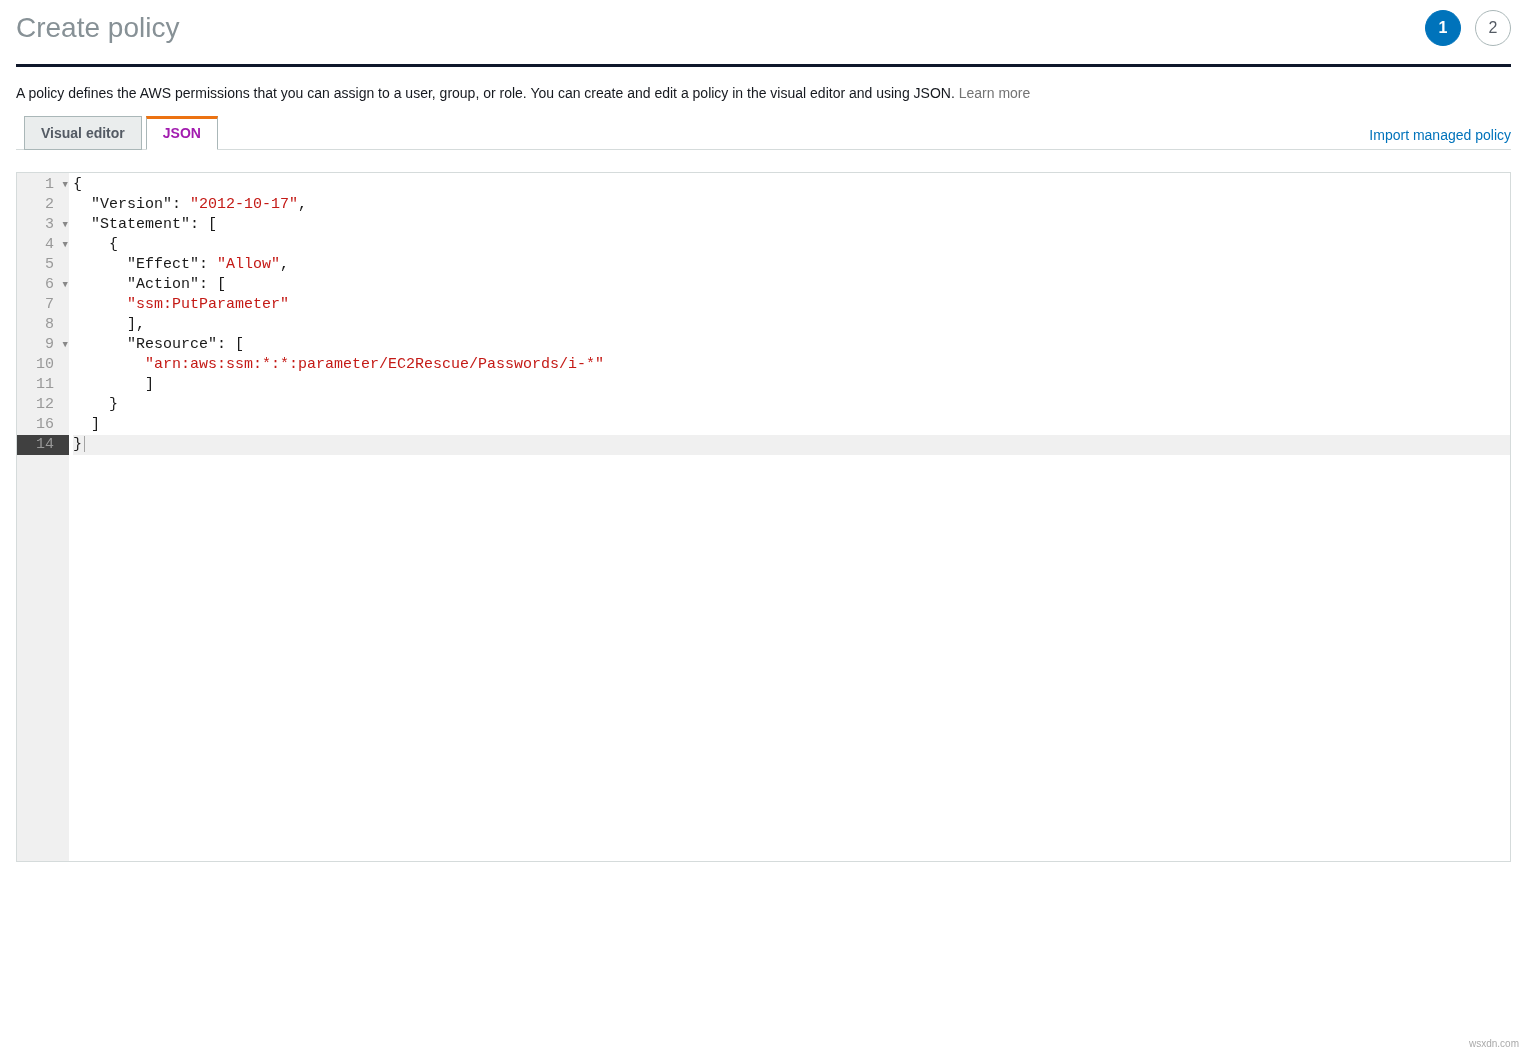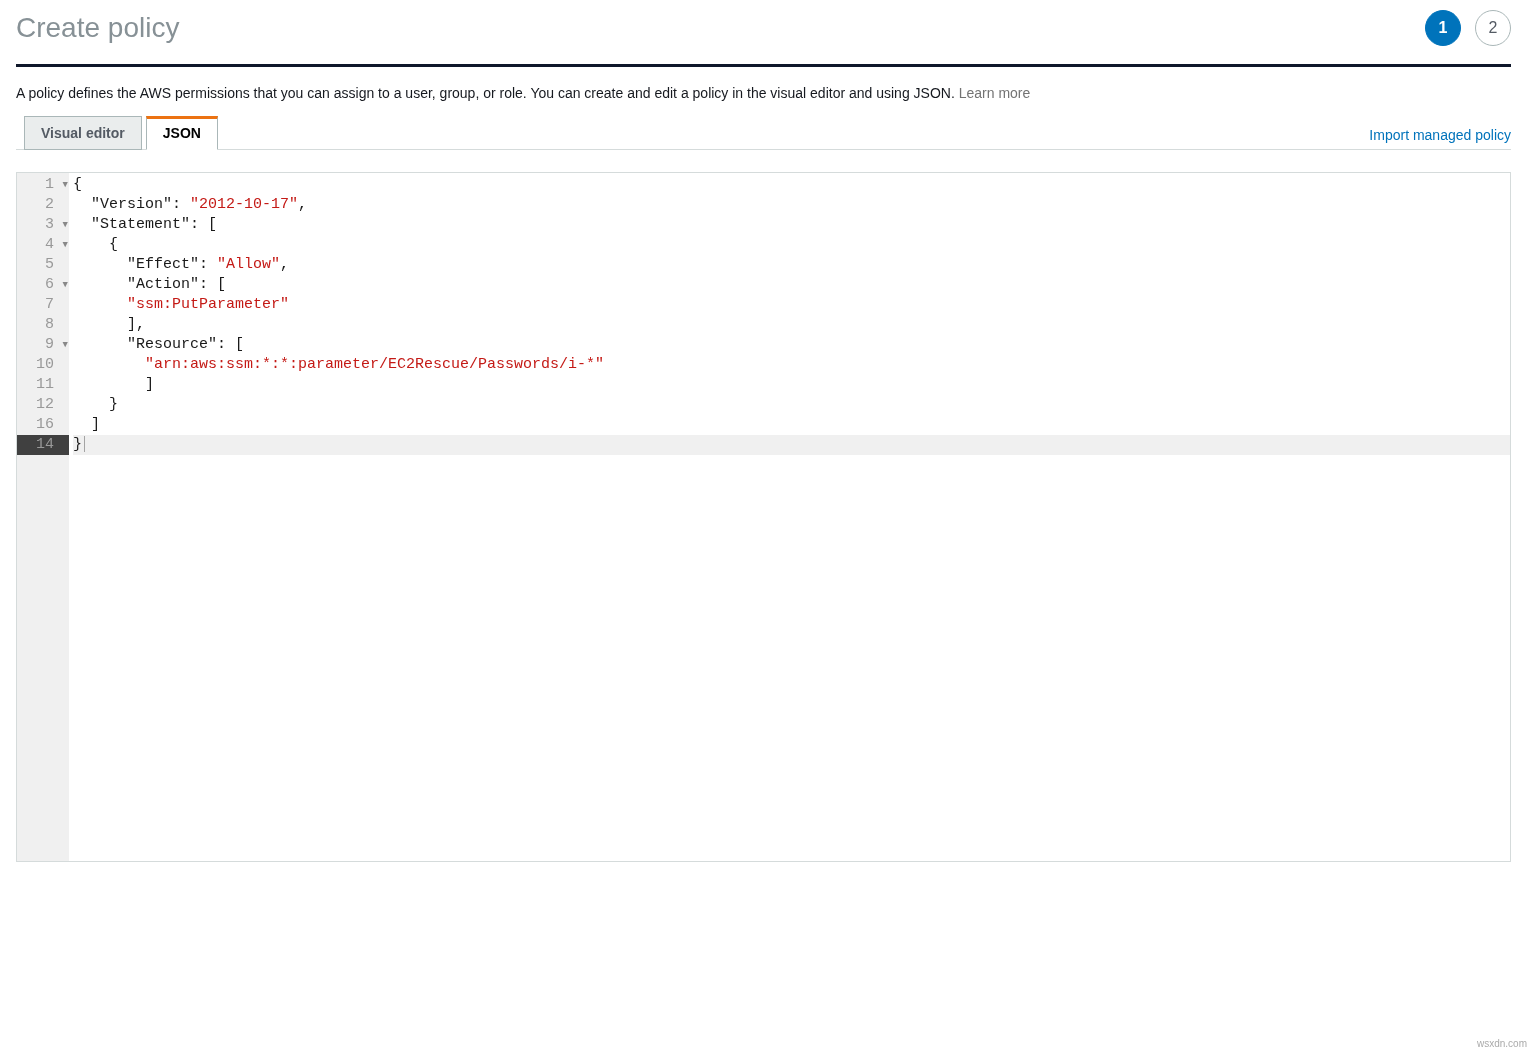--- a/index.html
+++ b/index.html
@@ -47,21 +47,21 @@
       cursor: pointer;
       margin-right: 4px;
       position: relative;
       bottom: -1px;
     }
     .tab.active {
       background: #fff;
       border-bottom: 1px solid #fff;
       border-top: 3px solid #ec7211;
       padding-top: 6px;
-      color: #000000;
+      color: #a21caf;
     }
     .import-link { color: #0073bb; text-decoration: none; padding-bottom: 6px; font-size: 14px; }
     .editor-wrap {
       border: 1px solid #d5dbdb;
       margin-top: 22px;
       height: 690px;
       display: flex;
       font-family: Consolas, Monaco, "Courier New", monospace;
       font-size: 15px;
       line-height: 20px;
@@ -88,21 +88,21 @@
     }
     .code-line { height: 20px; }
     .code-line.active-row { background: #f0f0f0; }
     .tok-key { color: #1a1a1a; }
     .tok-str { color: #c41a16; }
     .tok-punc { color: #1a1a1a; }
     .cursor-bar {
       display: inline-block; width:1px; height:16px; background:#333;
       vertical-align: middle; margin-left: 2px; opacity: .4;
     }
-    .watermark { position: fixed; right: 0; bottom: 2px; font-size: 10px; color: #aaa; font-family: Arial, sans-serif; }
+    .watermark { position: fixed; right: 8px; bottom: 2px; font-size: 10px; color: #aaa; font-family: Arial, sans-serif; }
   </style>
 </head>
 <body>
 
 <div class="header-row">
   <h1 class="page-title">Create policy</h1>
   <div class="steps">
       <div class="step active">1</div>
       <div class="step">2</div>
     </div>

